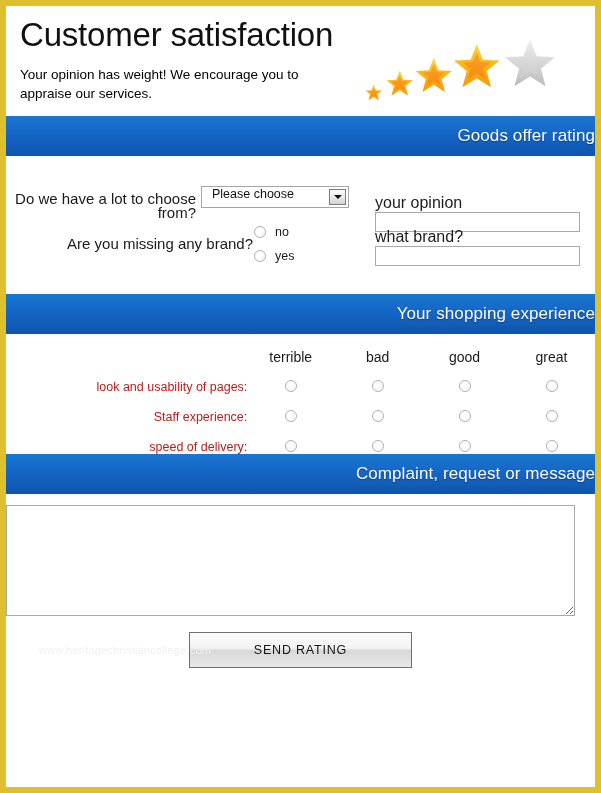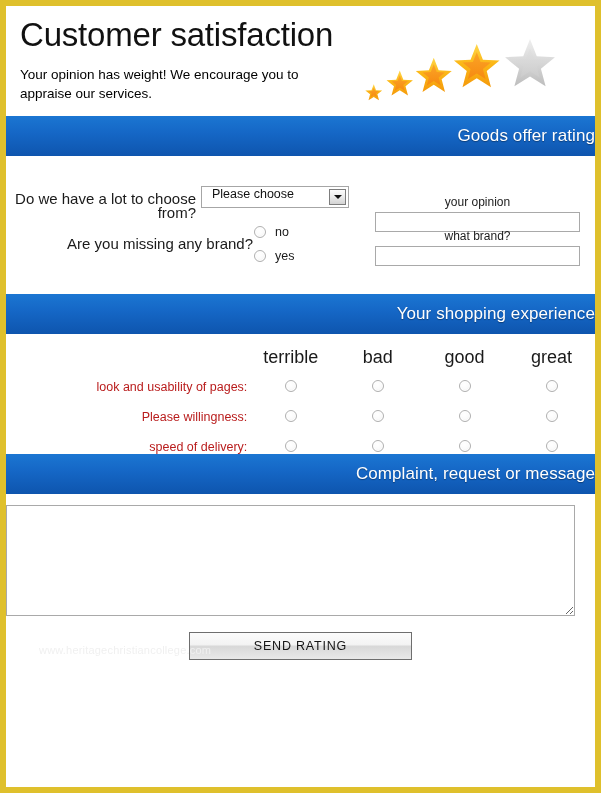--- a/index.html
+++ b/index.html
@@ -135,25 +135,24 @@
     width: 0; height: 0;
     border-left: 4px solid transparent;
     border-right: 4px solid transparent;
     border-top: 4px solid #111111;
   }
 
   .field-group {
     position: absolute;
   }
   .field-label {
-    font-size: 12px;
+    font-size: 16px;
     color: #1c1c1c;
     margin-bottom: 3px;
     line-height: 13px;
-    text-align: center;
   }
   .text-input {
     background: #ffffff;
     border: 1px solid #a9a9a9;
     box-sizing: border-box;
     height: 20px;
   }
   .fg-opinion { left: 369px; top: 10px; }
   .fg-opinion .text-input { width: 205px; }
 
@@ -221,21 +220,21 @@
     width: 236px;
     text-align: right;
     padding-right: 0;
     font-size: 12.5px;
     color: #b91c1c;
     height: 30px;
     box-sizing: border-box;
   }
   .matrix .colhead {
     text-align: center;
-    font-size: 18px;
+    font-size: 14px;
     color: #1a1a1a;
     height: 22px;
     width: 85px;
   }
   .matrix .cell {
     text-align: center;
     width: 85px;
     height: 30px;
   }
 
@@ -254,21 +253,21 @@
     background: #ffffff;
     box-sizing: border-box;
   }
   .send-wrap {
     margin-top: 12px;
     display: flex;
     justify-content: center;
   }
   .send-btn {
     width: 223px;
-    height: 28px;
+    height: 36px;
     border: 1px solid #6e6e6e;
     background: linear-gradient(to bottom, #fbfbfb 0%, #f3f3f3 44%, #d8d8d8 52%, #e9e9e9 100%);
     font-size: 12.5px;
     letter-spacing: 0.8px;
     color: #151515;
     font-family: "Liberation Sans", sans-serif;
     cursor: pointer;
     box-sizing: border-box;
   }
   .watermark {
@@ -412,21 +411,21 @@
         <th class="colhead">great</th>
       </tr>
       <tr>
         <td class="rowlabel">look and usability of pages:</td>
         <td class="cell"><span class="radio"></span></td>
         <td class="cell"><span class="radio"></span></td>
         <td class="cell"><span class="radio"></span></td>
         <td class="cell"><span class="radio"></span></td>
       </tr>
       <tr>
-        <td class="rowlabel">Please willingness:</td>
+        <td class="rowlabel">Staff experience:</td>
         <td class="cell"><span class="radio"></span></td>
         <td class="cell"><span class="radio"></span></td>
         <td class="cell"><span class="radio"></span></td>
         <td class="cell"><span class="radio"></span></td>
       </tr>
       <tr>
         <td class="rowlabel">speed of delivery:</td>
         <td class="cell"><span class="radio"></span></td>
         <td class="cell"><span class="radio"></span></td>
         <td class="cell"><span class="radio"></span></td>

